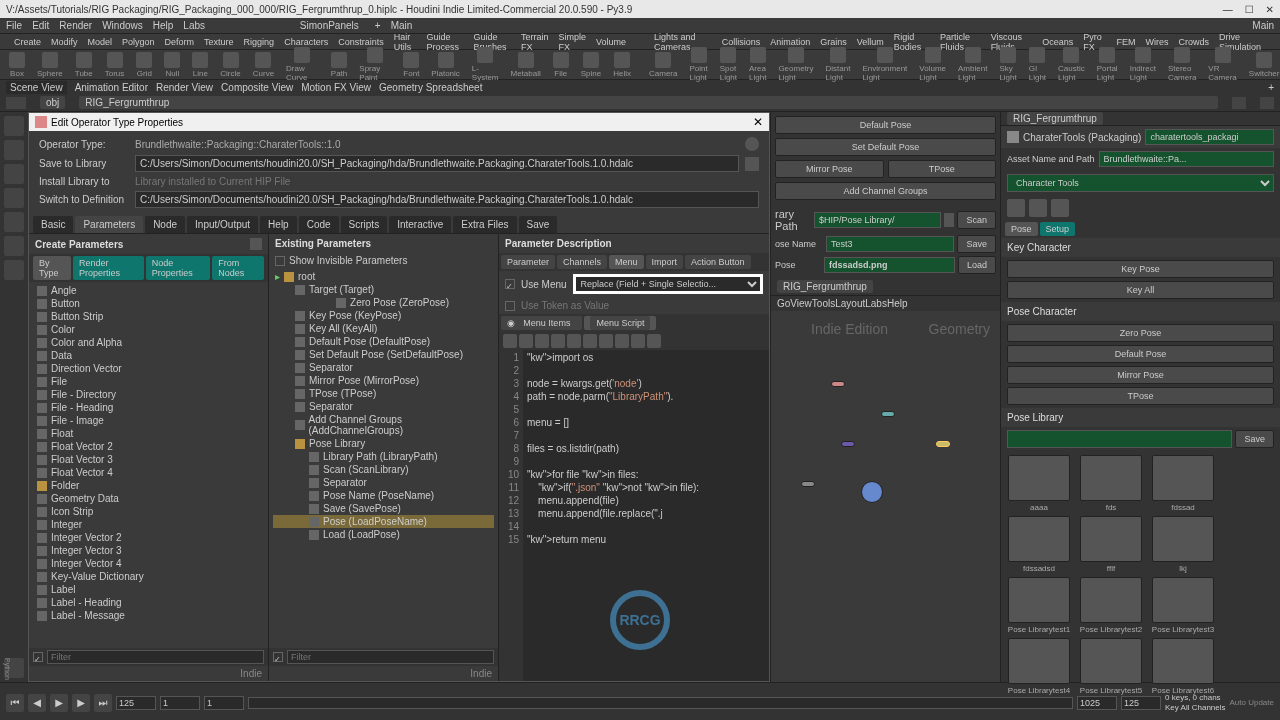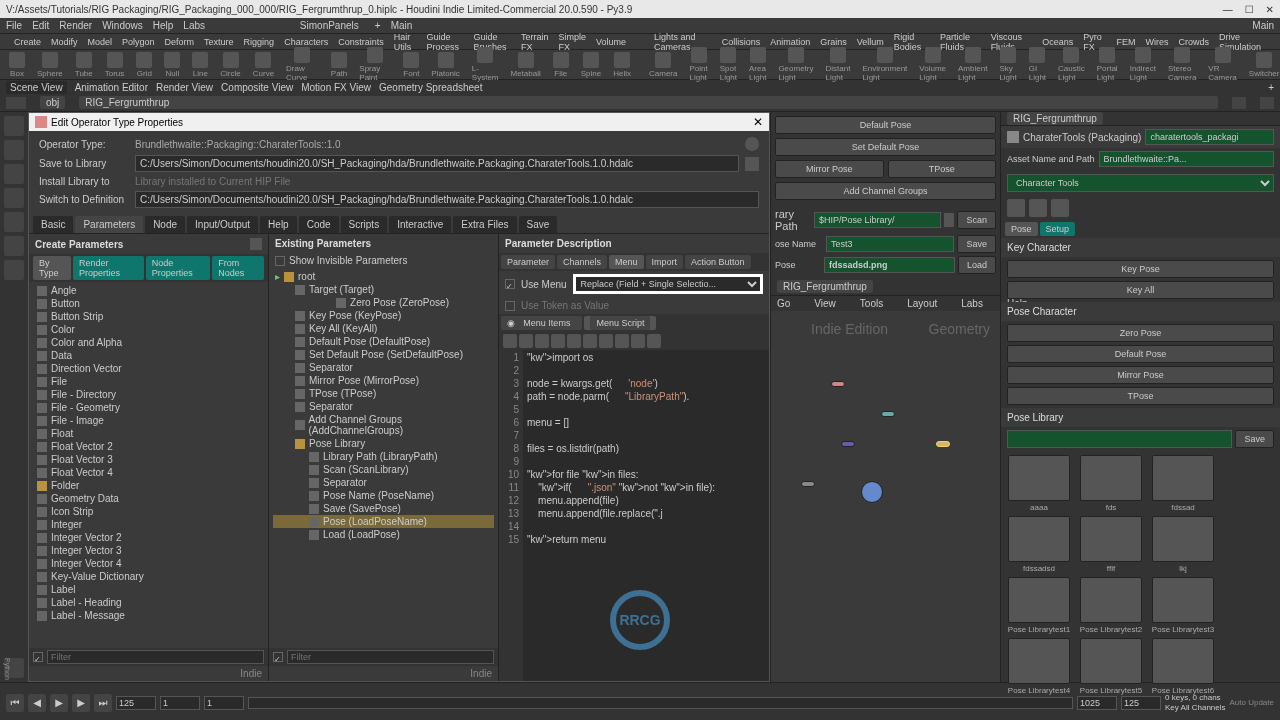--- a/index.html
+++ b/index.html
@@ -54,21 +54,21 @@
 .desc-tabs span.active { background: #555; }
 .desc-row { display: flex; align-items: center; gap: 6px; padding: 3px 6px; }
 .desc-row select { flex: 1; background: #2a2a2a; border: 3px solid #ffffff; color: #ccc; padding: 1px; font-size: 9px; }
 .script-toolbar { display: flex; gap: 2px; padding: 2px 4px; background: #333; align-items: center; }
 .script-toolbar div { width: 14px; height: 14px; background: #555; border-radius: 2px; cursor: pointer; }
 .code-editor { flex: 1; background: #2a2a2a; display: flex; font-family: monospace; font-size: 10px; }
 .gutter { width: 24px; background: #333; color: #888; text-align: right; padding: 2px 4px 2px 0; }
 .gutter div { height: 13px; }
 .code { flex: 1; padding: 2px 4px; color: #ccc; white-space: pre; }
 .code div { height: 13px; }
-.str { color: #ce9178; margin-left: 16px; }
+.str { color: #ce9178; }
 .right-panels { width: 510px; display: flex; background: #333; }
 .side-panel { display: flex; flex-direction: column; border-left: 1px solid #222; }
 .btn { background: #4a4a4a; border: 1px solid #222; padding: 3px 8px; cursor: pointer; text-align: center; font-size: 9px; border-radius: 2px; }
 .input-field { background: #14532d; border: 1px solid #555; color: #ccc; padding: 2px 4px; font-size: 9px; }
 .section-hdr { padding: 4px 6px; color: #ddd; font-size: 10px; background: #3a3a3a; }
 .thumb-grid { display: flex; flex-wrap: wrap; gap: 4px; padding: 4px; }
 .thumb { width: 68px; display: flex; flex-direction: column; align-items: center; gap: 2px; cursor: pointer; }
 .thumb-img { width: 62px; height: 46px; background: #555; border: 1px solid #222; border-radius: 2px; }
 .thumb-lbl { font-size: 8px; color: #aaa; text-align: center; }
 .node-view { flex: 1; background: #3a3a3a; position: relative; }
@@ -404,21 +404,21 @@
               <div class="tree-item">
                 <span class="tree-icon"></span>
                 <span>File</span>
               </div>
               <div class="tree-item">
                 <span class="tree-icon"></span>
                 <span>File - Directory</span>
               </div>
               <div class="tree-item">
                 <span class="tree-icon"></span>
-                <span>File - Geometry</span>
+                <span>File - Heading</span>
               </div>
               <div class="tree-item">
                 <span class="tree-icon"></span>
                 <span>File - Image</span>
               </div>
               <div class="tree-item">
                 <span class="tree-icon"></span>
                 <span>Float</span>
               </div>
               <div class="tree-item">
@@ -669,21 +669,21 @@
         </div>
         <div style="display:flex;gap:3px;align-items:center">
           <span style="width:48px;font-size:9px">Pose</span>
           <input class="input-field" style="flex: 1 1 0%; font-weight: bold;" value="fdssadsd.png">
           <div class="btn">Load</div>
         </div>
       </div>
       <div class="pathbar" style="font-size:9px">
         <span class="path-segment">RIG_Fergrumthrup</span>
       </div>
-      <div style="display:flex;gap:24px;padding:2px 6px;font-size:9px">
+      <div style="display:flex;gap:0;padding:2px 6px;font-size:9px">
         <span>Go</span>
         <span>View</span>
         <span>Tools</span>
         <span>Layout</span>
         <span>Labs</span>
         <span>Help</span>
       </div>
       <div class="node-view">
         <div style="position:absolute;top:10px;left:40px;color:#666;font-size:14px">Indie Edition</div>
         <div style="position:absolute;top:10px;right:10px;color:#666;font-size:14px">Geometry</div>

